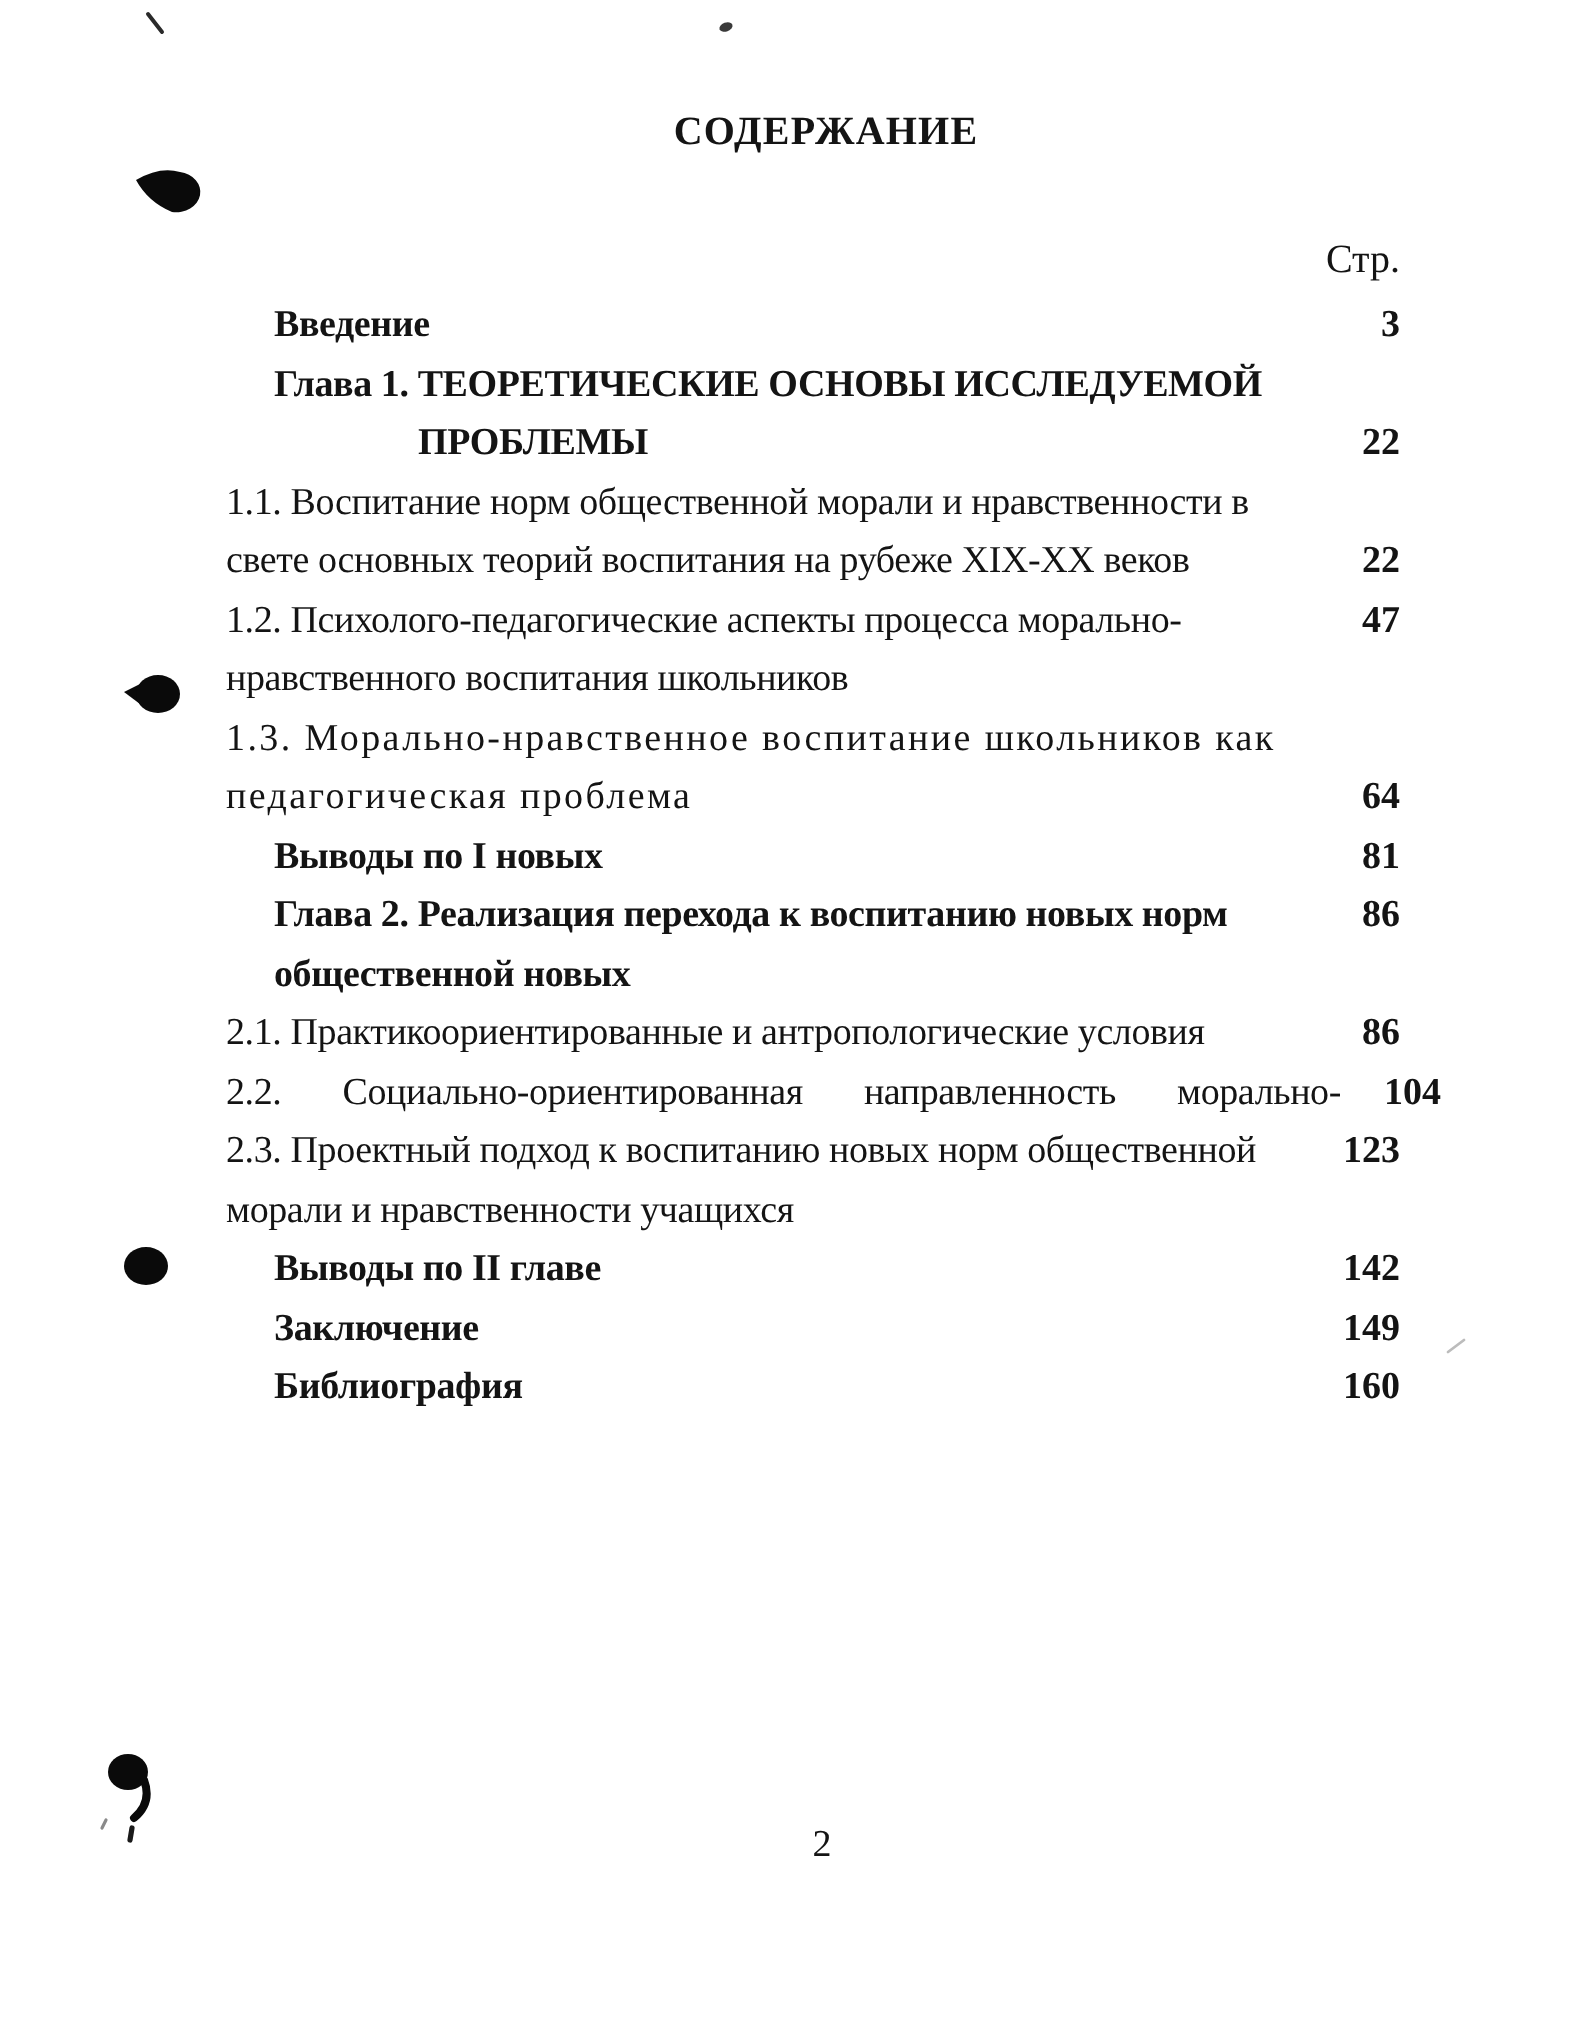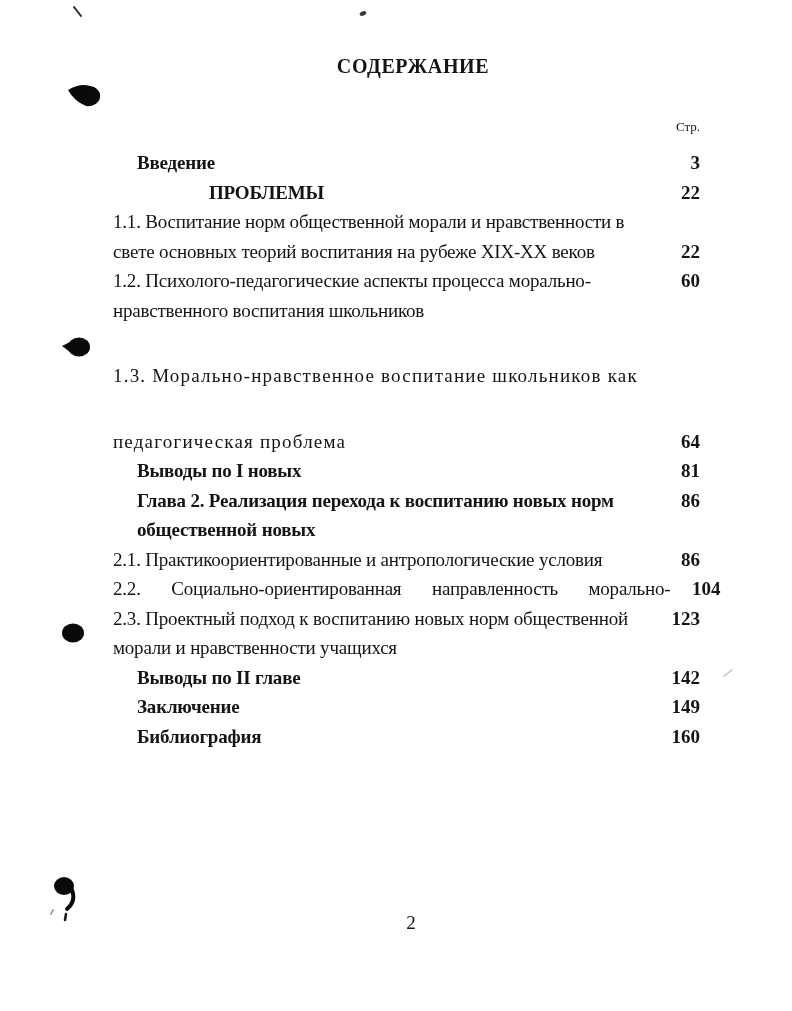--- a/index.html
+++ b/index.html
@@ -17,21 +17,21 @@
     text-align:center;
     padding-left:34px;
     font-size:20px;
     font-weight:bold;
     letter-spacing:0.6px;
   }
   .page-col-header{
     position:absolute;
     top:119px;
     right:92px;
-    font-size:13px;
+    font-size:20px;
   }
   .toc{
     position:absolute;
     top:148px;
     left:113px;
     width:587px;
   }
   .row{
     display:flex;
     align-items:baseline;
@@ -45,21 +45,21 @@
     overflow:visible;
   }
   .row .p{
     flex:0 0 50px;
     text-align:right;
     font-weight:bold;
     letter-spacing:0;
   }
   .row.b .t{font-weight:bold;margin-left:24px;}
   .row.ind .t{padding-left:72px;}
-  .row.sp .t{letter-spacing:1.2px;margin-top:36px;}
+  .row.sp .t{letter-spacing:1.2px;}
   .row.wide .t{word-spacing:26px;}
   .folio{
     position:absolute;
     top:912px;left:0;right:0;
     text-align:center;
     padding-left:30px;
     font-size:19px;
   }
   .artifact{position:absolute;}
 </style>
@@ -70,35 +70,39 @@
 
   <div class="doc-title">СОДЕРЖАНИЕ</div>
 
   <div class="page-col-header">Стр.</div>
 
   <div class="toc">
     <div class="row b">
         <span class="t">Введение</span>
         <span class="p">3</span>
       </div>
+    <div class="row b">
+        <span class="t">Глава 1. ТЕОРЕТИЧЕСКИЕ ОСНОВЫ ИССЛЕДУЕМОЙ</span>
+        <span class="p"></span>
+      </div>
     <div class="row b ind">
         <span class="t">ПРОБЛЕМЫ</span>
         <span class="p">22</span>
       </div>
     <div class="row">
         <span class="t">1.1. Воспитание норм общественной морали и нравственности в</span>
         <span class="p"></span>
       </div>
     <div class="row">
         <span class="t">свете основных теорий воспитания на рубеже XIX-XX веков</span>
         <span class="p">22</span>
       </div>
     <div class="row">
         <span class="t">1.2. Психолого-педагогические аспекты процесса морально-</span>
-        <span class="p">60</span>
+        <span class="p">47</span>
       </div>
     <div class="row">
         <span class="t">нравственного воспитания школьников</span>
         <span class="p"></span>
       </div>
     <div class="row sp">
         <span class="t">1.3. Морально-нравственное воспитание школьников как</span>
         <span class="p"></span>
       </div>
     <div class="row sp">

